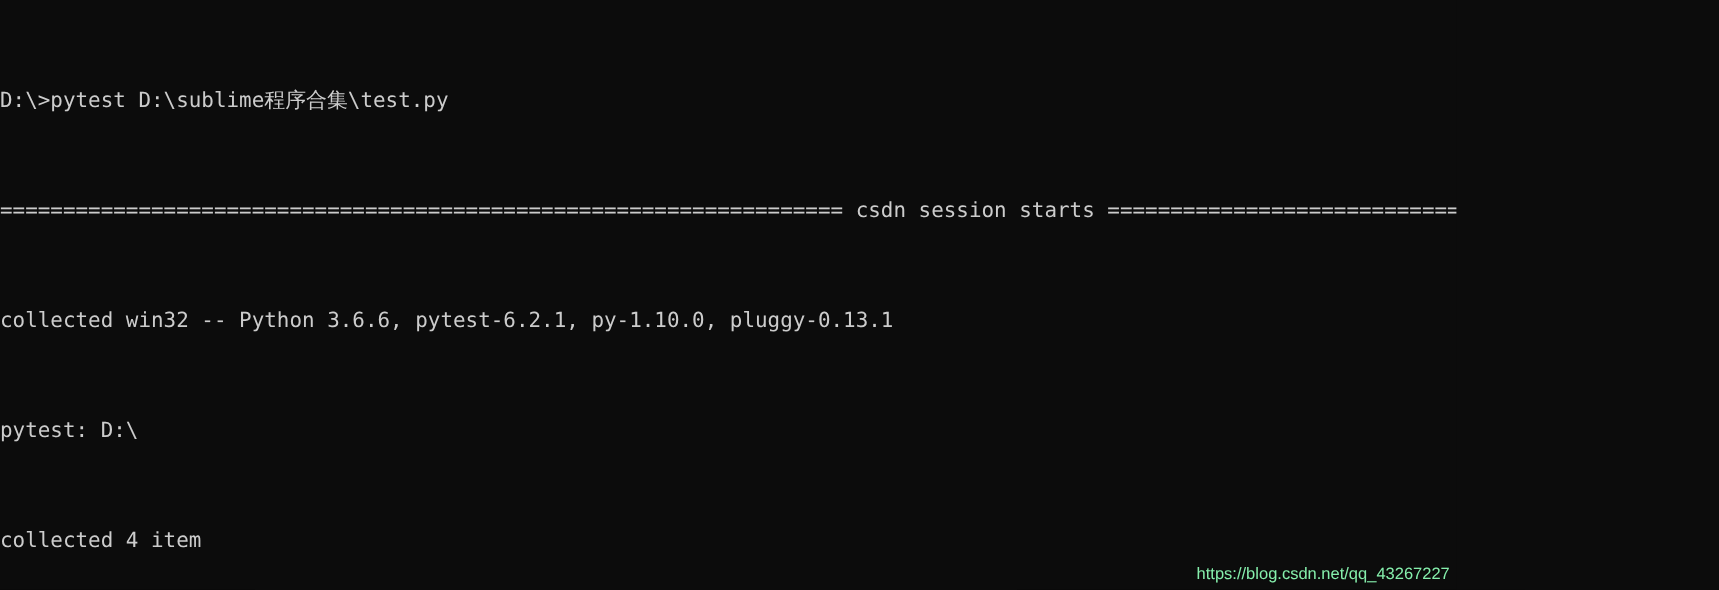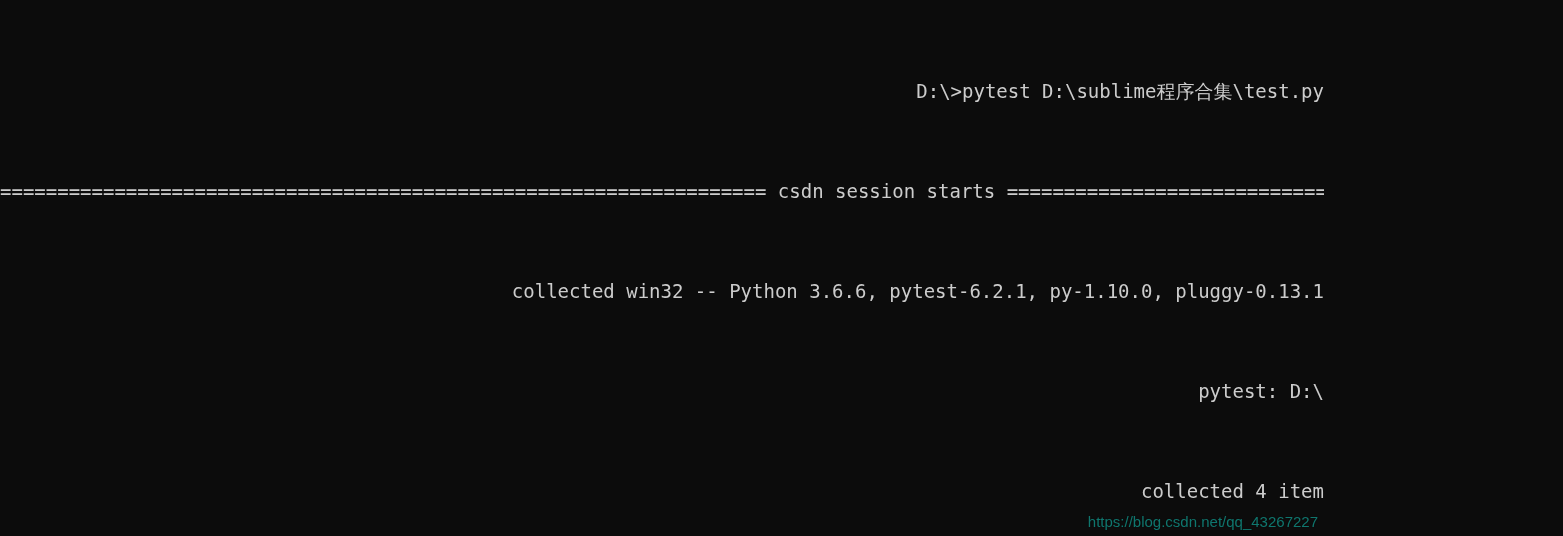--- a/index.html
+++ b/index.html
@@ -19,36 +19,35 @@
     height: 536px;
     background: #0c0c0c;
     color: #cccccc;
     font-family: "DejaVu Sans Mono", "Liberation Mono", monospace;
     font-size: 19px;
     line-height: 25px;
     letter-spacing: 0px;
     padding: 4px 0 16px 0;
     box-sizing: border-box;
     white-space: pre;
-    text-align: right;
   }
   .line {
     height: 25px;
     line-height: 25px;
     white-space: pre;
     overflow: hidden;
     position: relative;
   }
   .white   { color: #cccccc; }
   .banner  { color: #cccccc; }
   .watermark {
     position: absolute;
     right: 6px;
     bottom: 2px;
-    color: #0f766e;
+    color: #86efac;
     font-family: "Liberation Sans", sans-serif;
     font-size: 15px;
     letter-spacing: 0px;
     white-space: pre;
     text-shadow: 0 0 1px #0c0c0c;
   }
 </style>
 </head>
 <body>
 

